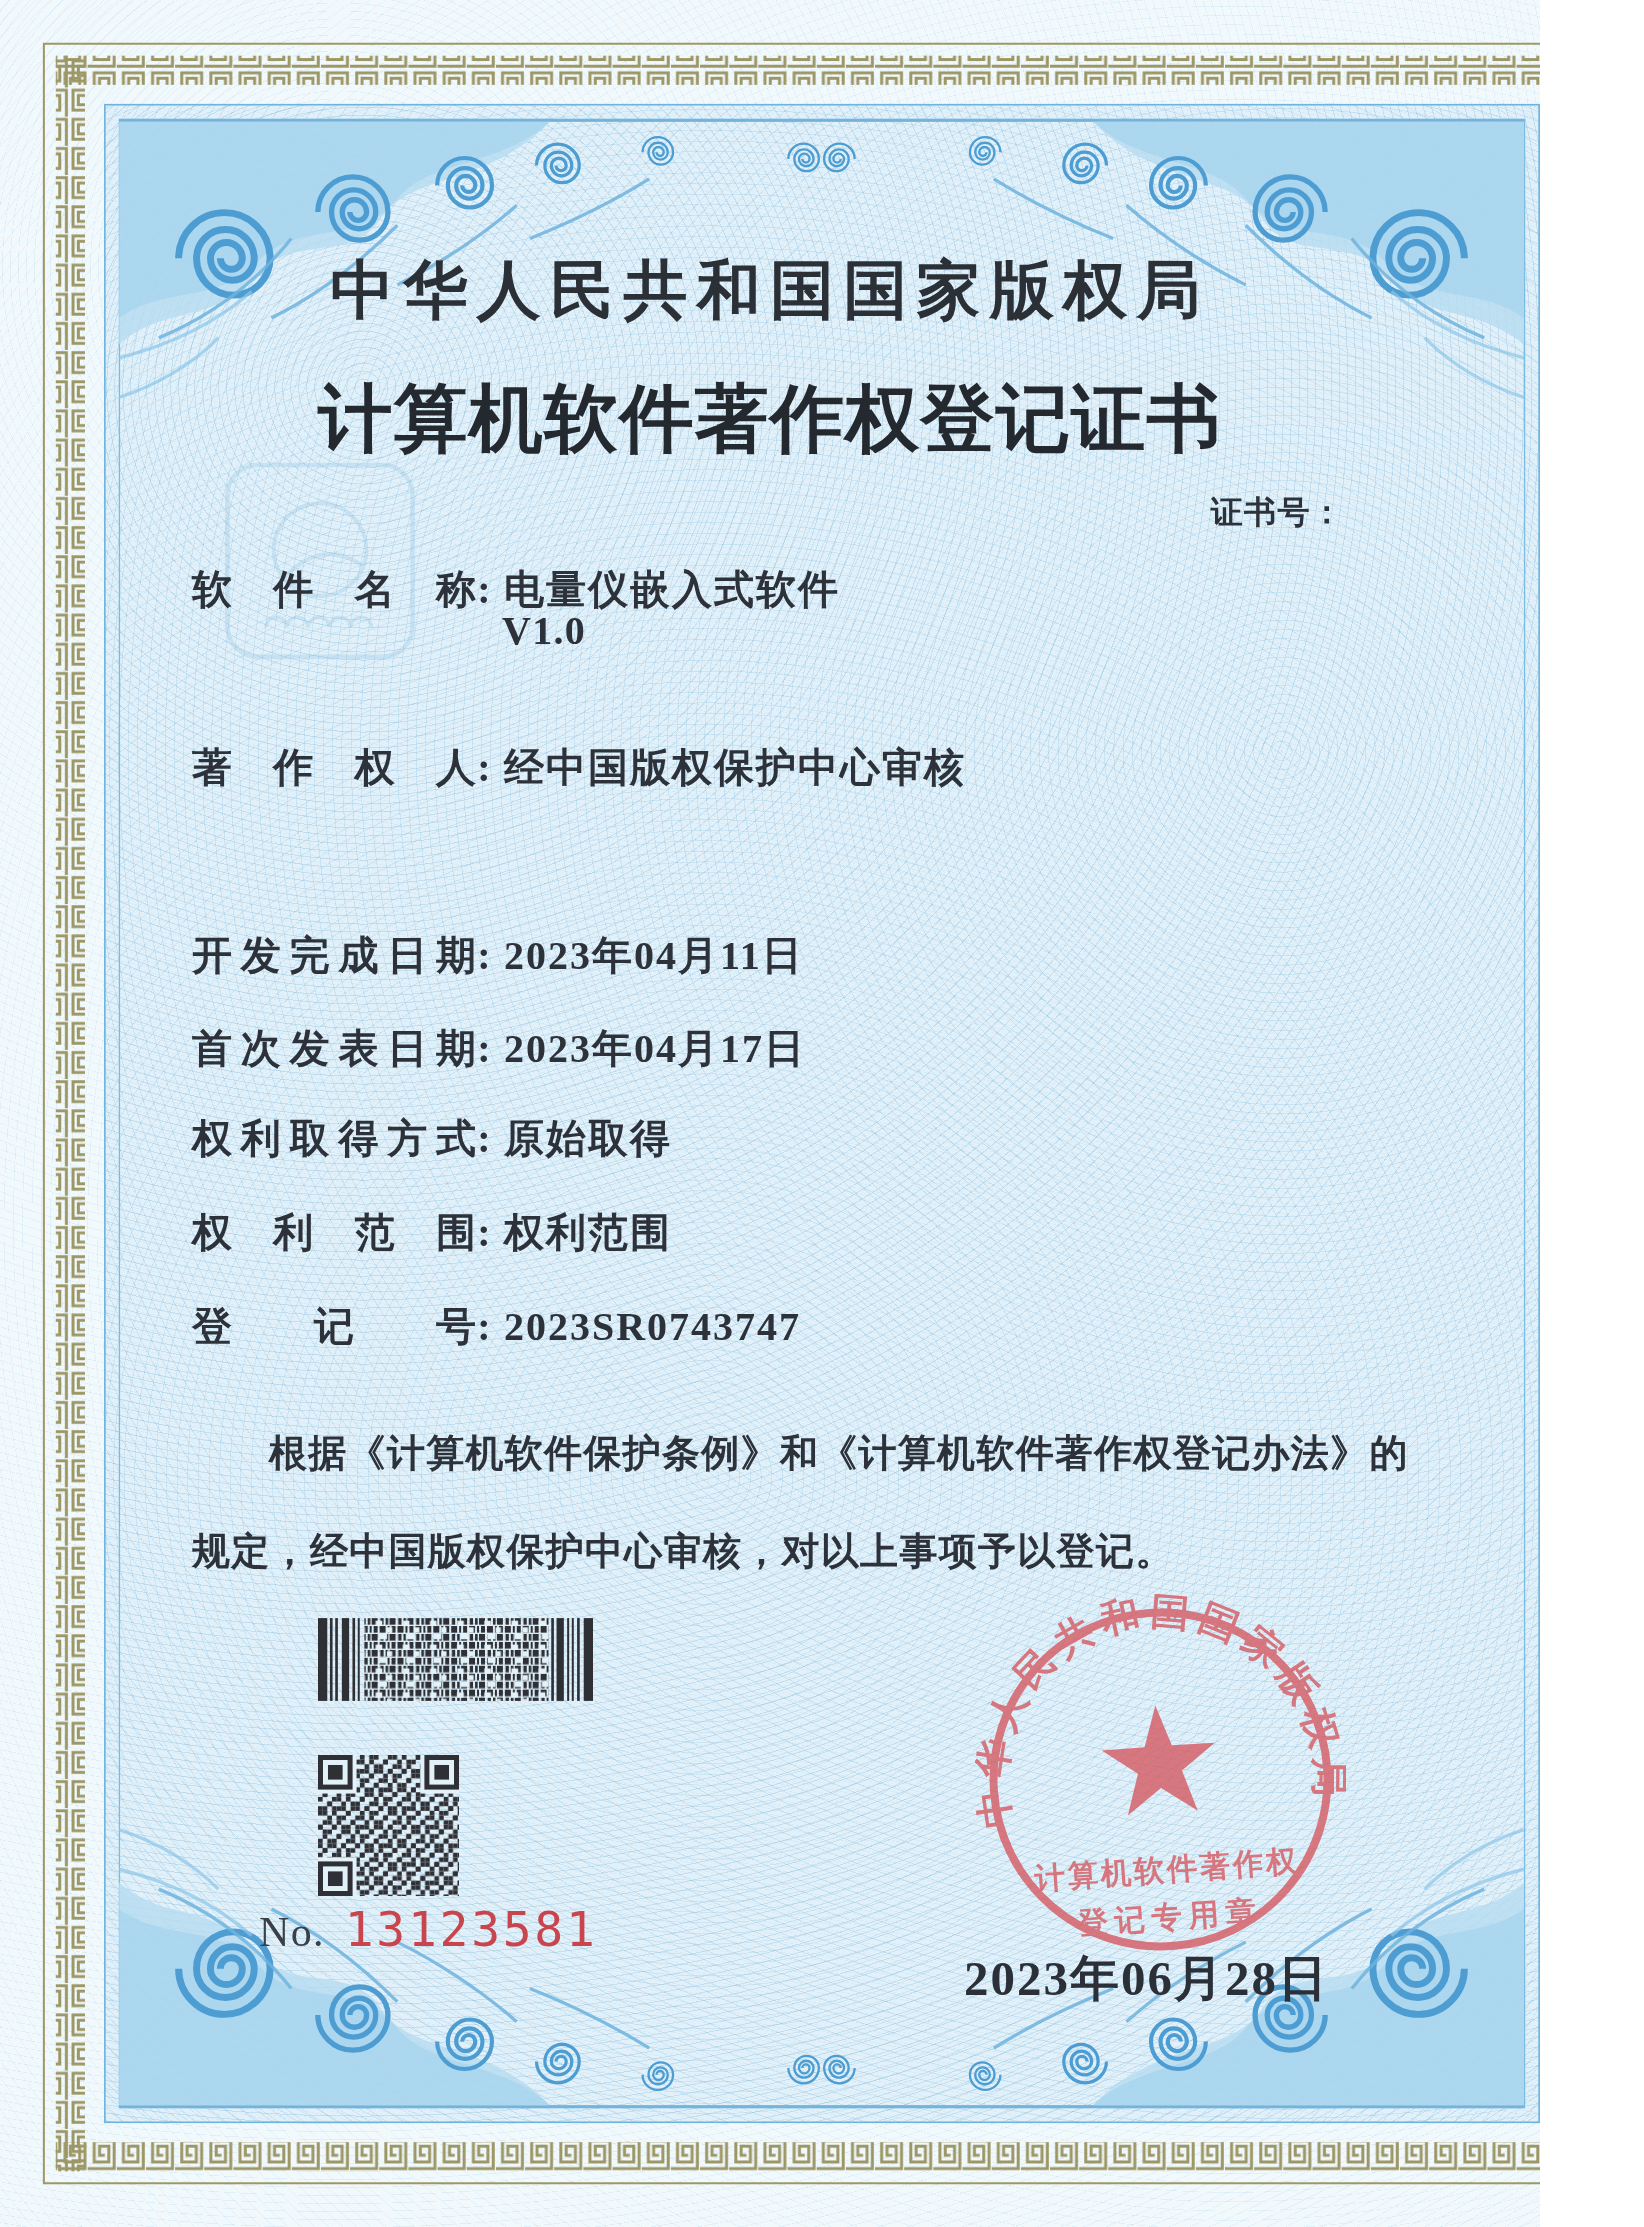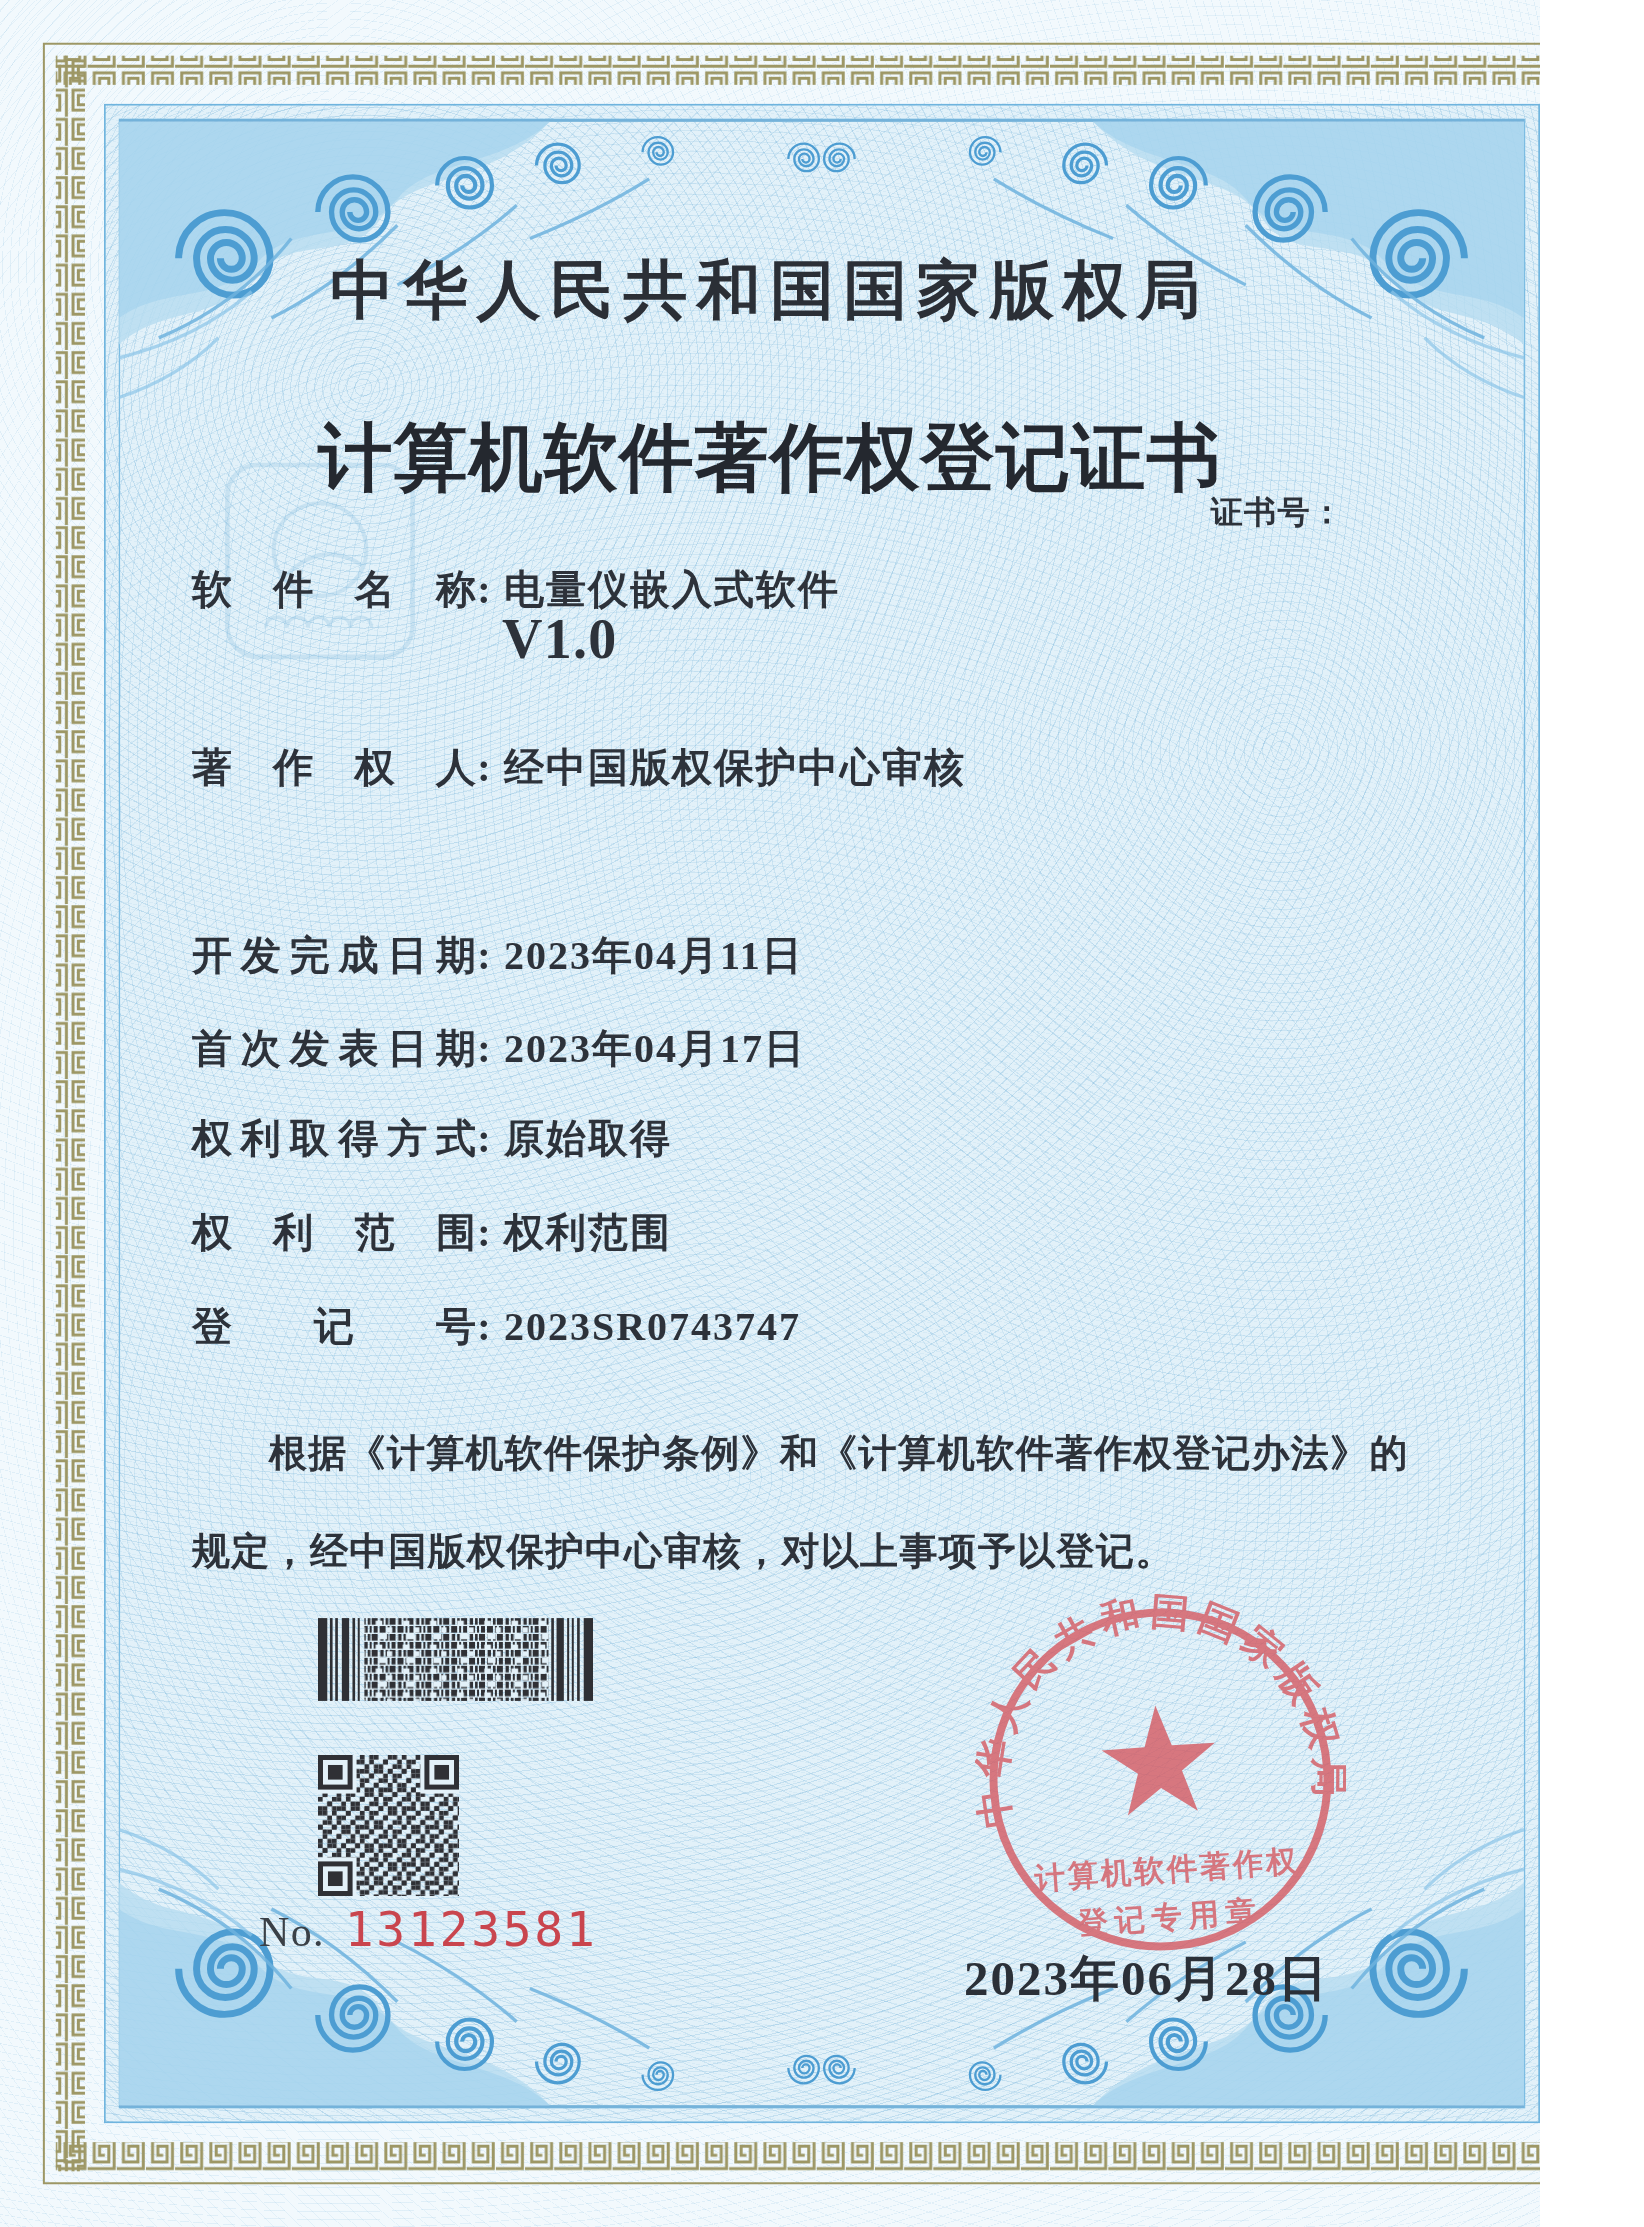--- a/index.html
+++ b/index.html
@@ -22,32 +22,32 @@
       repeating-radial-gradient(circle at 42% 68%, rgba(110,175,215,.18) 0 1px, transparent 1px 10.6px),
       repeating-linear-gradient(12deg, rgba(110,175,215,.10) 0 0.7px, transparent 0.7px 5.3px);
   }
   svg.abs, div.abs{position:absolute;}
   .authority{
     position:absolute; left:0; right:0; top:247px; text-align:center;
     font-size:64px; font-weight:700; letter-spacing:9.3px; color:#2b2f36;
   }
   .cert-title{
     position:absolute; left:0; right:0; top:370px; text-align:center;
-    font-size:74px; font-weight:800; letter-spacing:1.3px; color:#24282f;margin-top:39px;
+    font-size:74px; font-weight:800; letter-spacing:1.3px; color:#24282f;
   }
   .certno{
     position:absolute; top:491px; right:196px;
     font-size:32px; font-weight:700; letter-spacing:1.3px; display:flex; align-items:baseline;margin-left:12px;
   }
   .certno .certno-value{margin-left:28px;}
   .field-row{position:absolute; left:192px; height:64px; font-size:40px; font-weight:700; display:flex; align-items:baseline; white-space:nowrap;}
   .field-label{display:inline-block; width:284px; text-align:justify; text-align-last:justify;}
   .field-colon{display:inline-block; width:10.6px; margin-left:1.3px;}
   .field-value{margin-left:16px; letter-spacing:2px;}
-  .value2{position:absolute; left:502px; top:607px; font-size:56px; font-weight:700; letter-spacing:1.3px;}
+  .value2{position:absolute; left:502px; top:607px; font-size:40px; font-weight:700; letter-spacing:1.3px;}
   .paragraph{
     position:absolute; left:192px; top:1404px; width:1263px;
     font-size:38px; font-weight:700; line-height:98px; letter-spacing:1.3px;
   }
   .paragraph .p-line1{text-indent:77px;}
   .serial{
     position:absolute; left:259px; top:1901px; display:flex; align-items:baseline;justify-content:space-between;
   }
   .serial .serial-prefix{font-size:42px; color:#3a4047; letter-spacing:1.3px;}
   .serial .serial-number{

